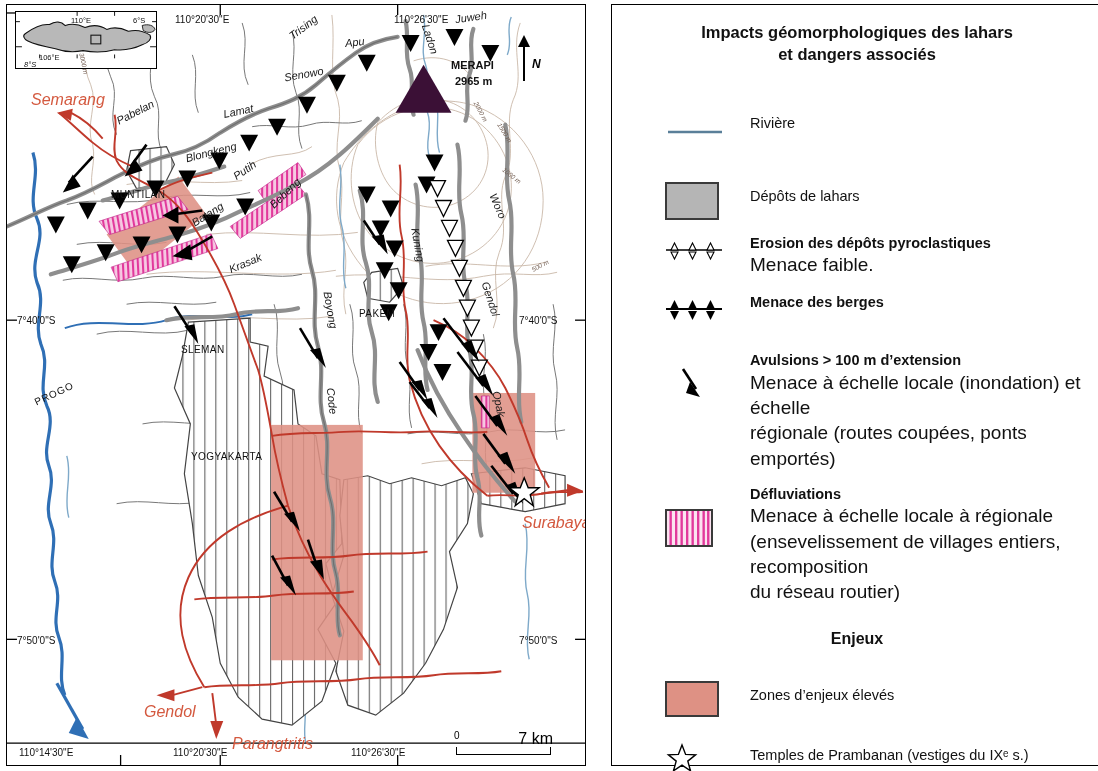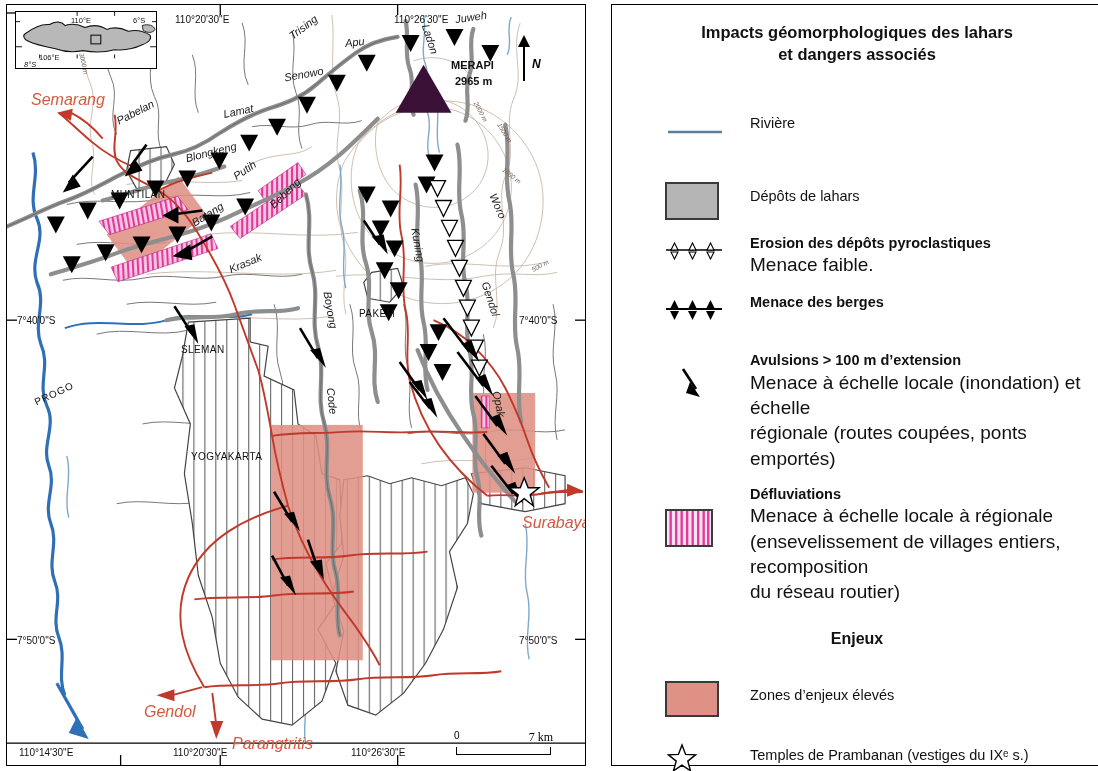--- a/index.html
+++ b/index.html
@@ -21,21 +21,21 @@
   .volcano-name{font-size:11px;font-weight:bold;color:#111;}
   .contour-lbl{font-size:6.5px;color:#6f5a4e;font-style:italic;}
   .redtown{font-size:16px;font-style:italic;color:#d4593f;}
   .coord{font-size:10px;color:#111;}
   .big-river{font-size:10px;color:#111;letter-spacing:1px;}
 
   
   #scalebar{position:absolute;left:449px;top:734px;width:95px;height:16px;}
   #scalebar .bar{position:absolute;left:0;top:8px;width:95px;height:8px;border:1.4px solid #000;border-top:none;box-sizing:border-box;}
   #scalebar .s0{position:absolute;left:-2px;top:-9px;font-size:10px;}
-  #scalebar .s7{position:absolute;right:-2px;top:-9px;font-size:12px;font-family:Liberation Serif, serif;}
+  #scalebar .s7{position:absolute;right:-2px;top:-9px;font-size:16px;}
 
   
   #north{position:absolute;left:505px;top:30px;width:34px;height:48px;}
   #north .nlbl{position:absolute;left:20px;top:22px;font-size:12px;font-style:italic;font-weight:bold;}
 
   
   #legend-panel{position:absolute;left:611px;top:4px;width:492px;height:762px;border:1.5px solid #000;box-sizing:border-box;background:#fff;}
   #legend-title{text-align:center;font-size:16.5px;font-weight:bold;line-height:1.35;padding:16px 30px 0 30px;color:#111;}
   .leg-row{position:relative;display:flex;align-items:flex-start;padding:0 18px 0 46px;}
   .leg-sym{flex:0 0 78px;height:40px;position:relative;}

